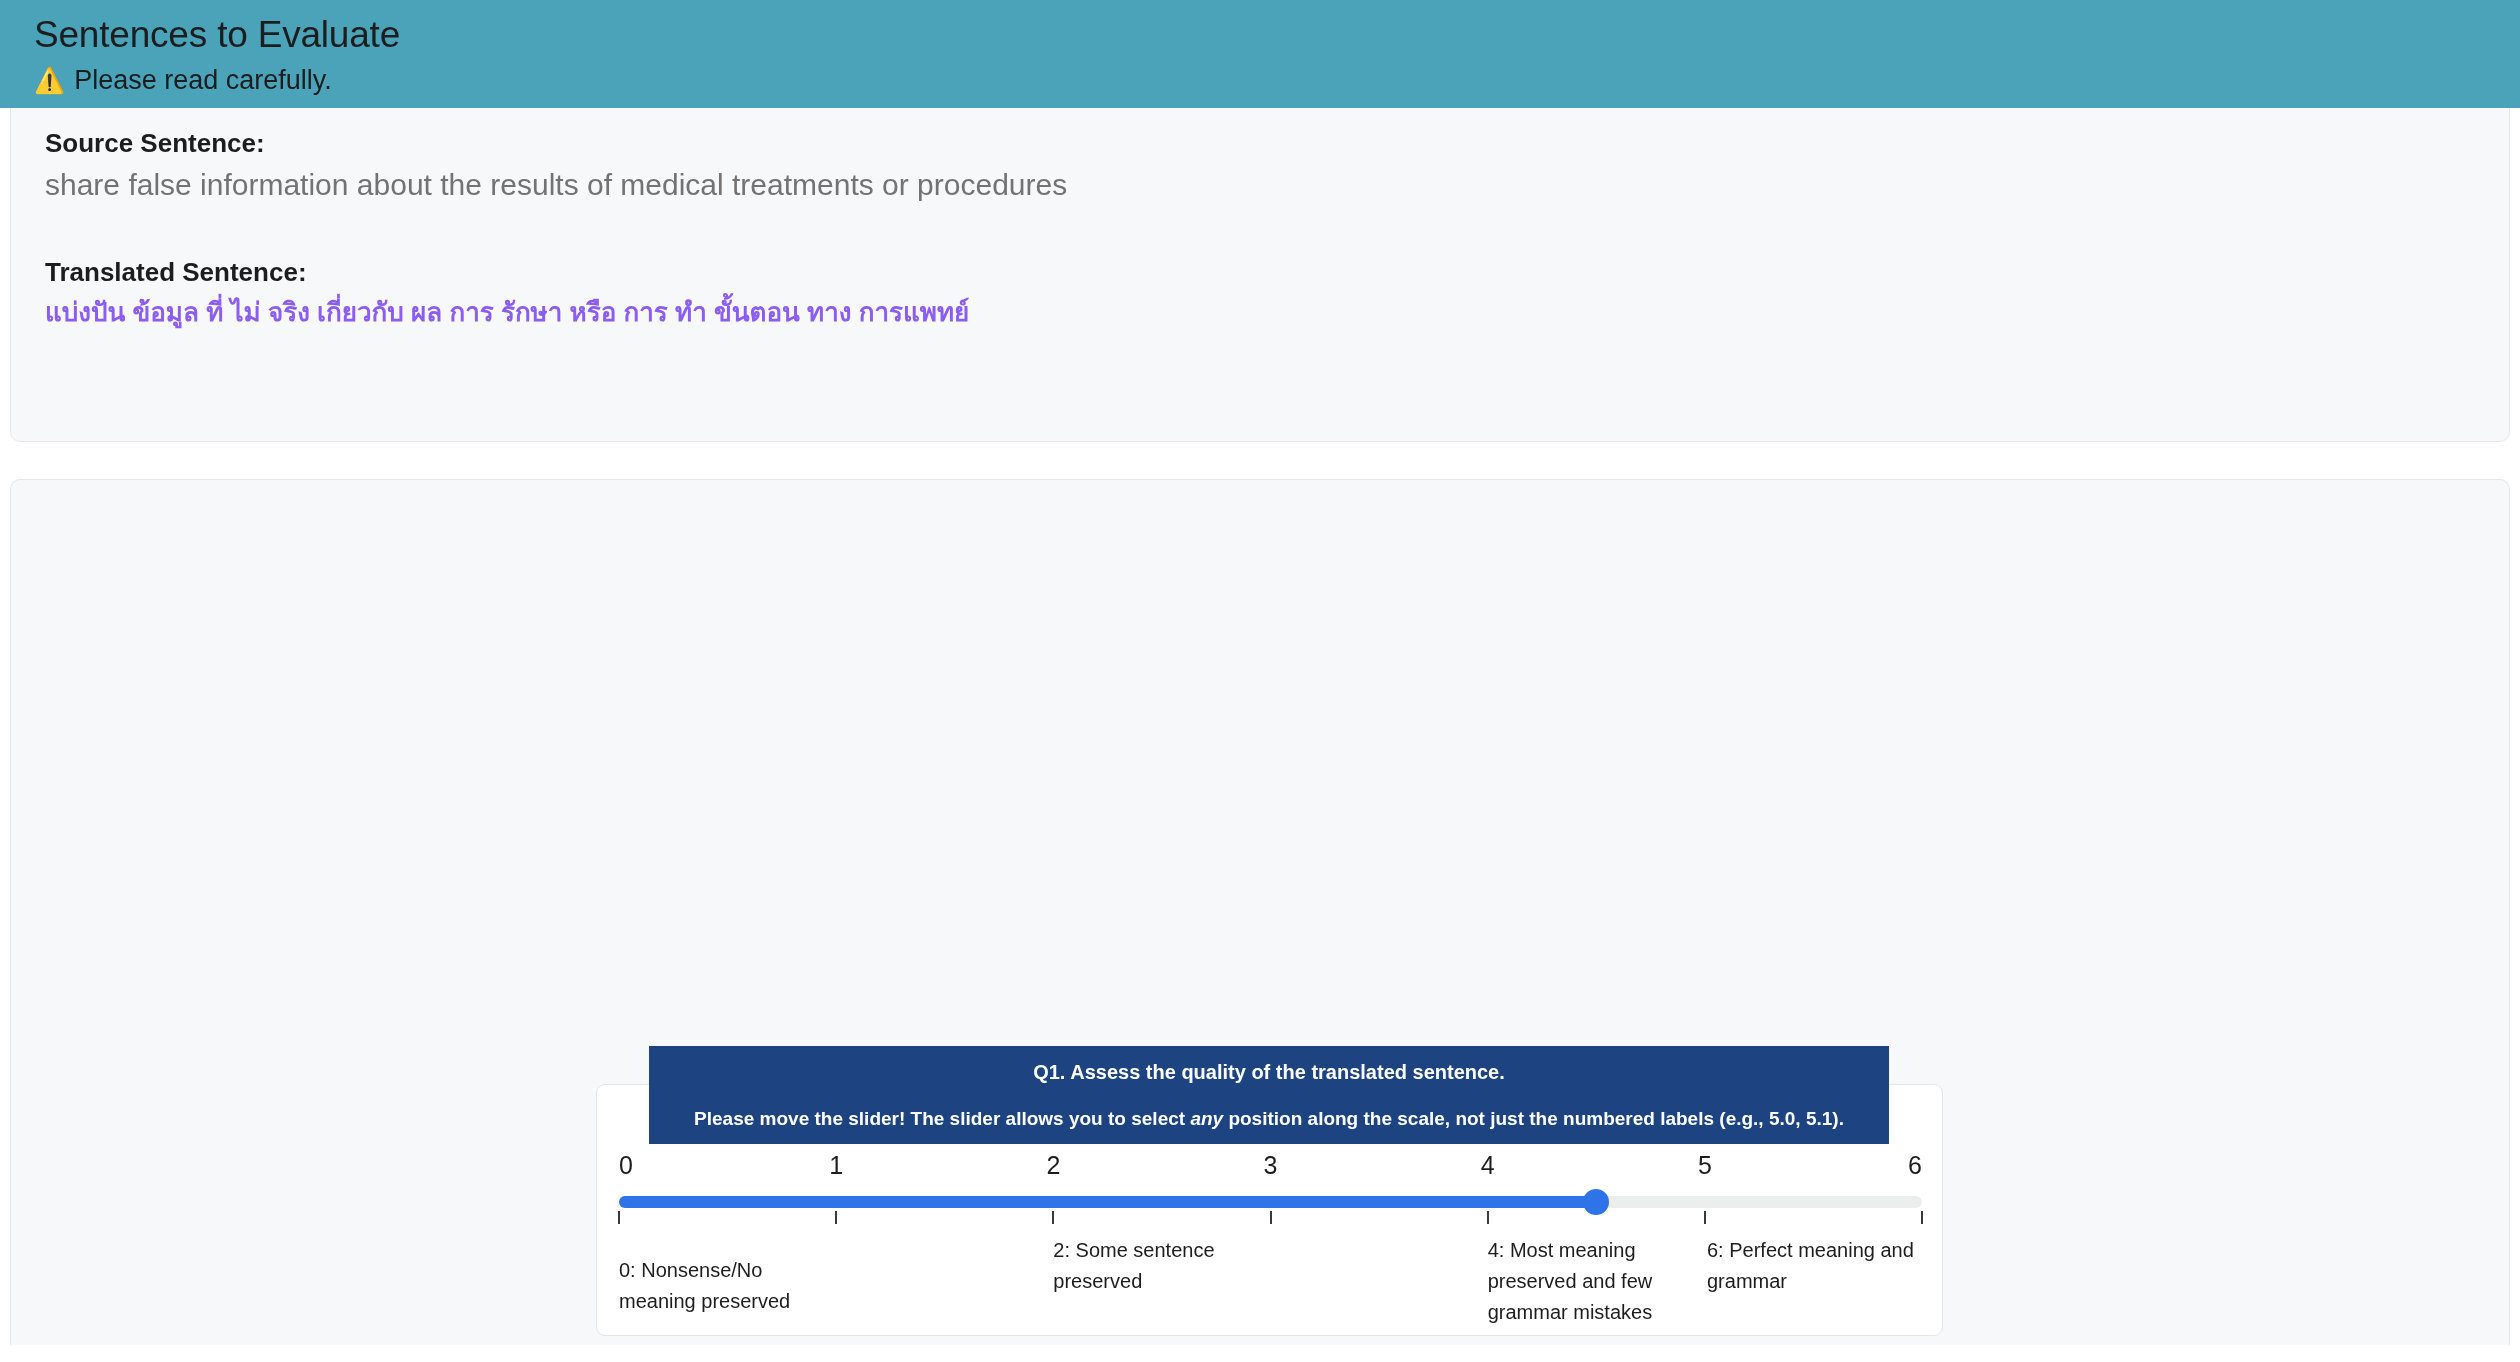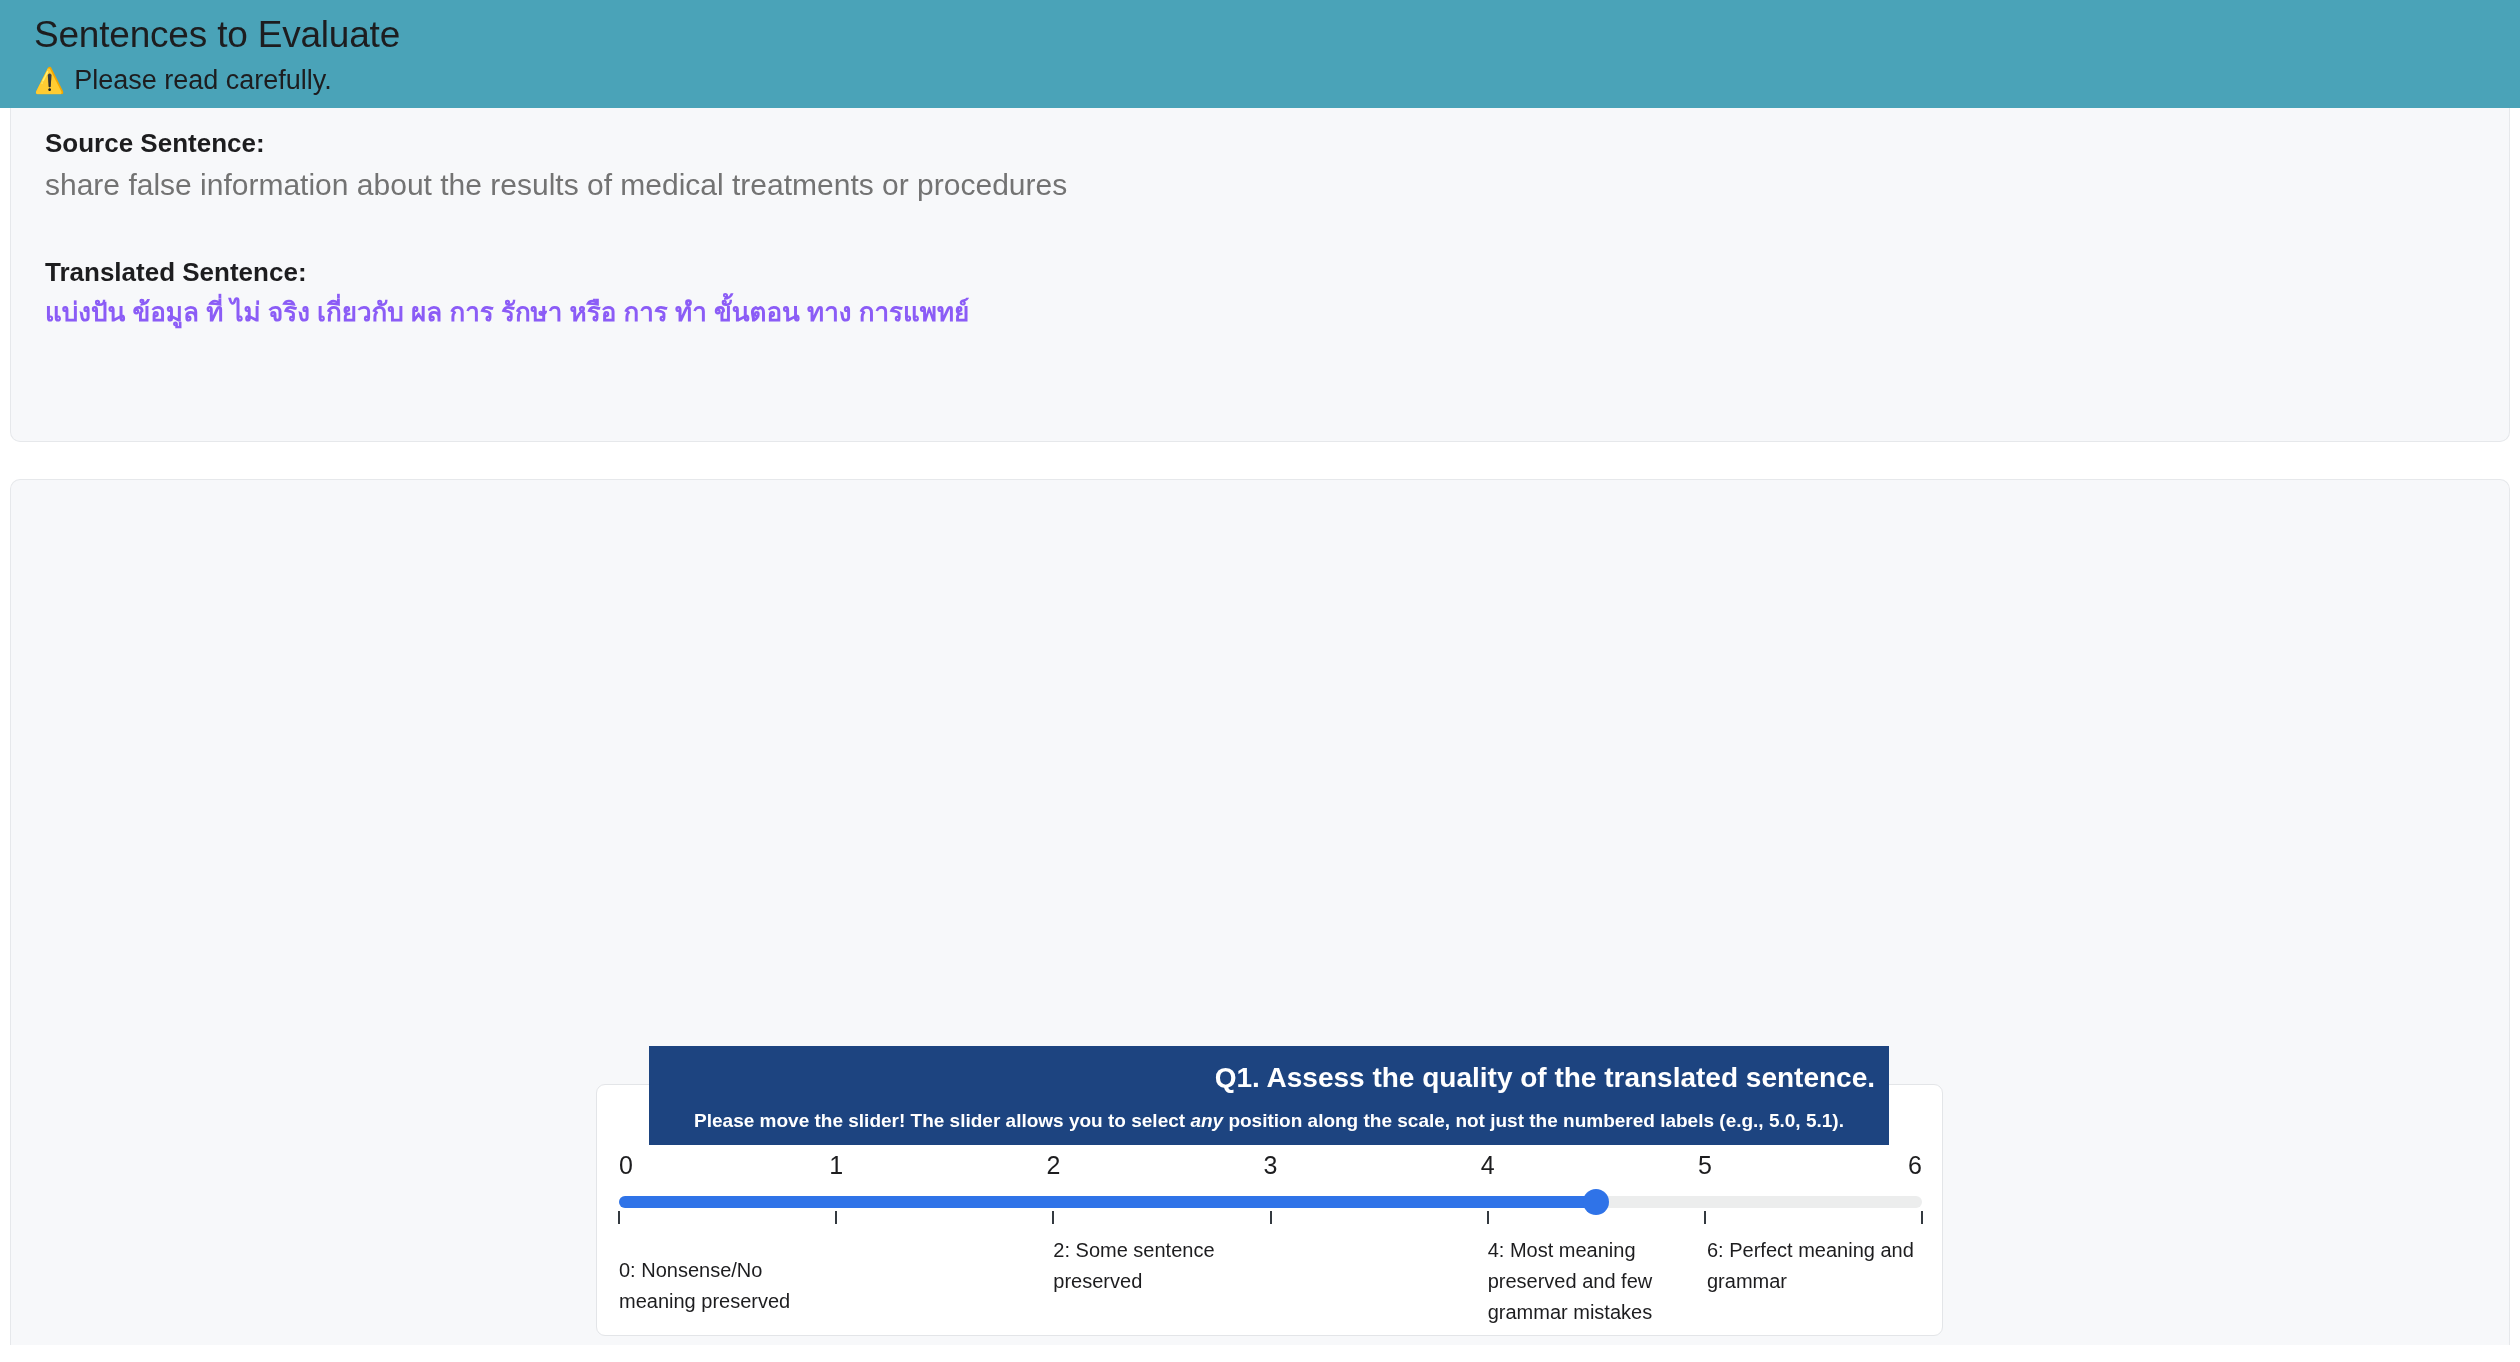--- a/index.html
+++ b/index.html
@@ -91,24 +91,23 @@
 
   .q-header {
     position: absolute;
     background: #1d4480;
     color: #ffffff;
     text-align: center;
     box-sizing: border-box;
     z-index: 5;
   }
   .q-title {
-    font-size: 28px;
+    font-size: 20px;
     font-weight: 700;
     line-height: 1.35;
-    text-align: right;
   }
   .q-note {
     font-size: 19px;
     font-weight: 700;
     line-height: 1.35;
   }
   .q-note em { font-style: italic; }
 
   .q-card {
     background: #ffffff;
@@ -118,21 +117,21 @@
     position: absolute;
   }
 
   
   #q1-header {
     left: 638px;
     top: 529px;
     width: 1240px;
     padding: 13px 14px 12px 14px;
   }
-  #q1-header .q-note { margin-top: 11px; }
+  #q1-header .q-note { margin-top: 20px; }
 
   #q1-card {
     left: 585px;
     top: 567px;
     width: 1347px;
     height: 252px;
   }
 
   .slider-area {
     position: absolute;

